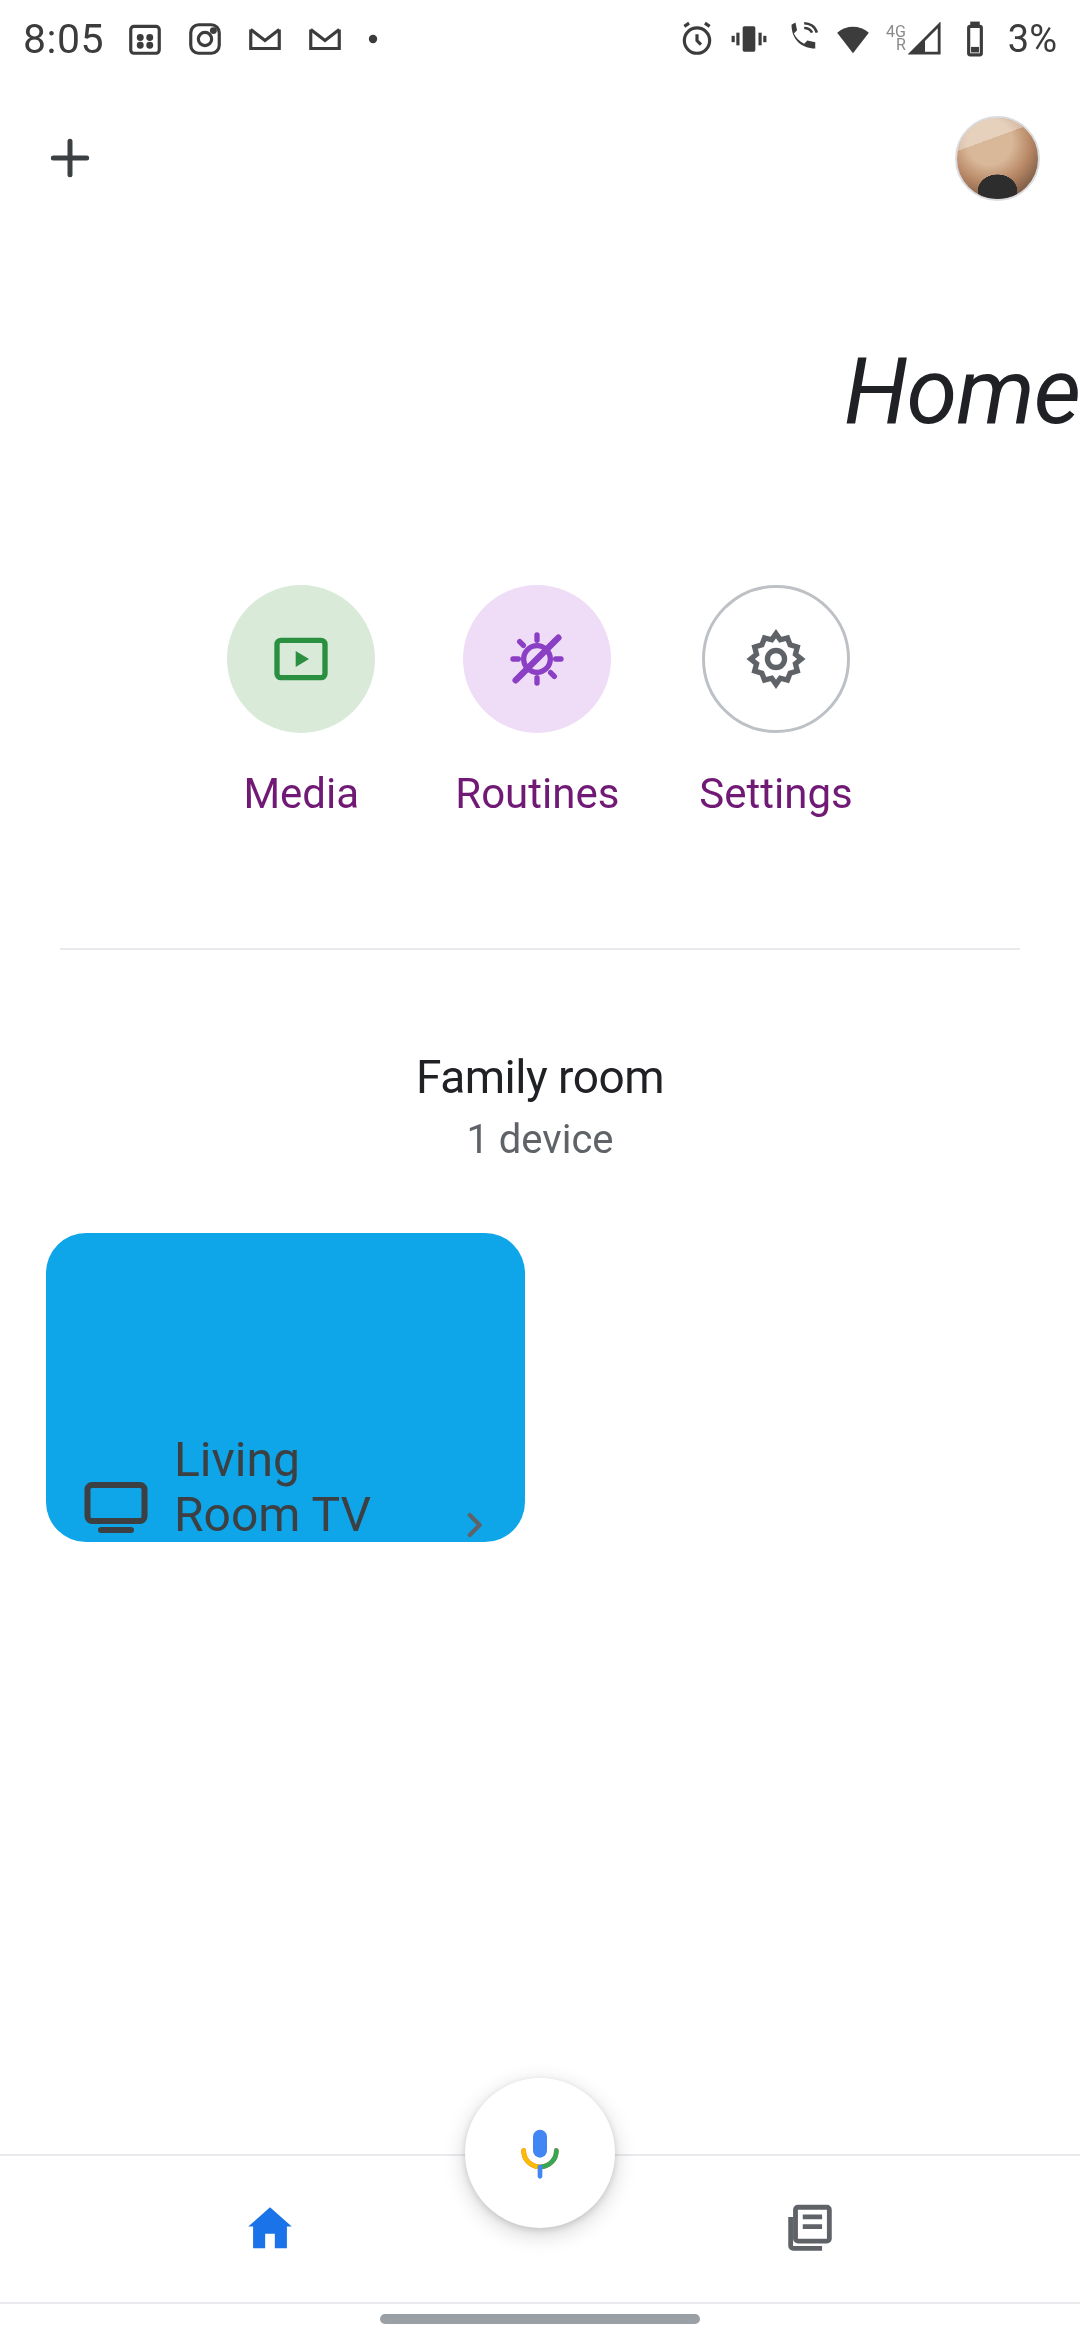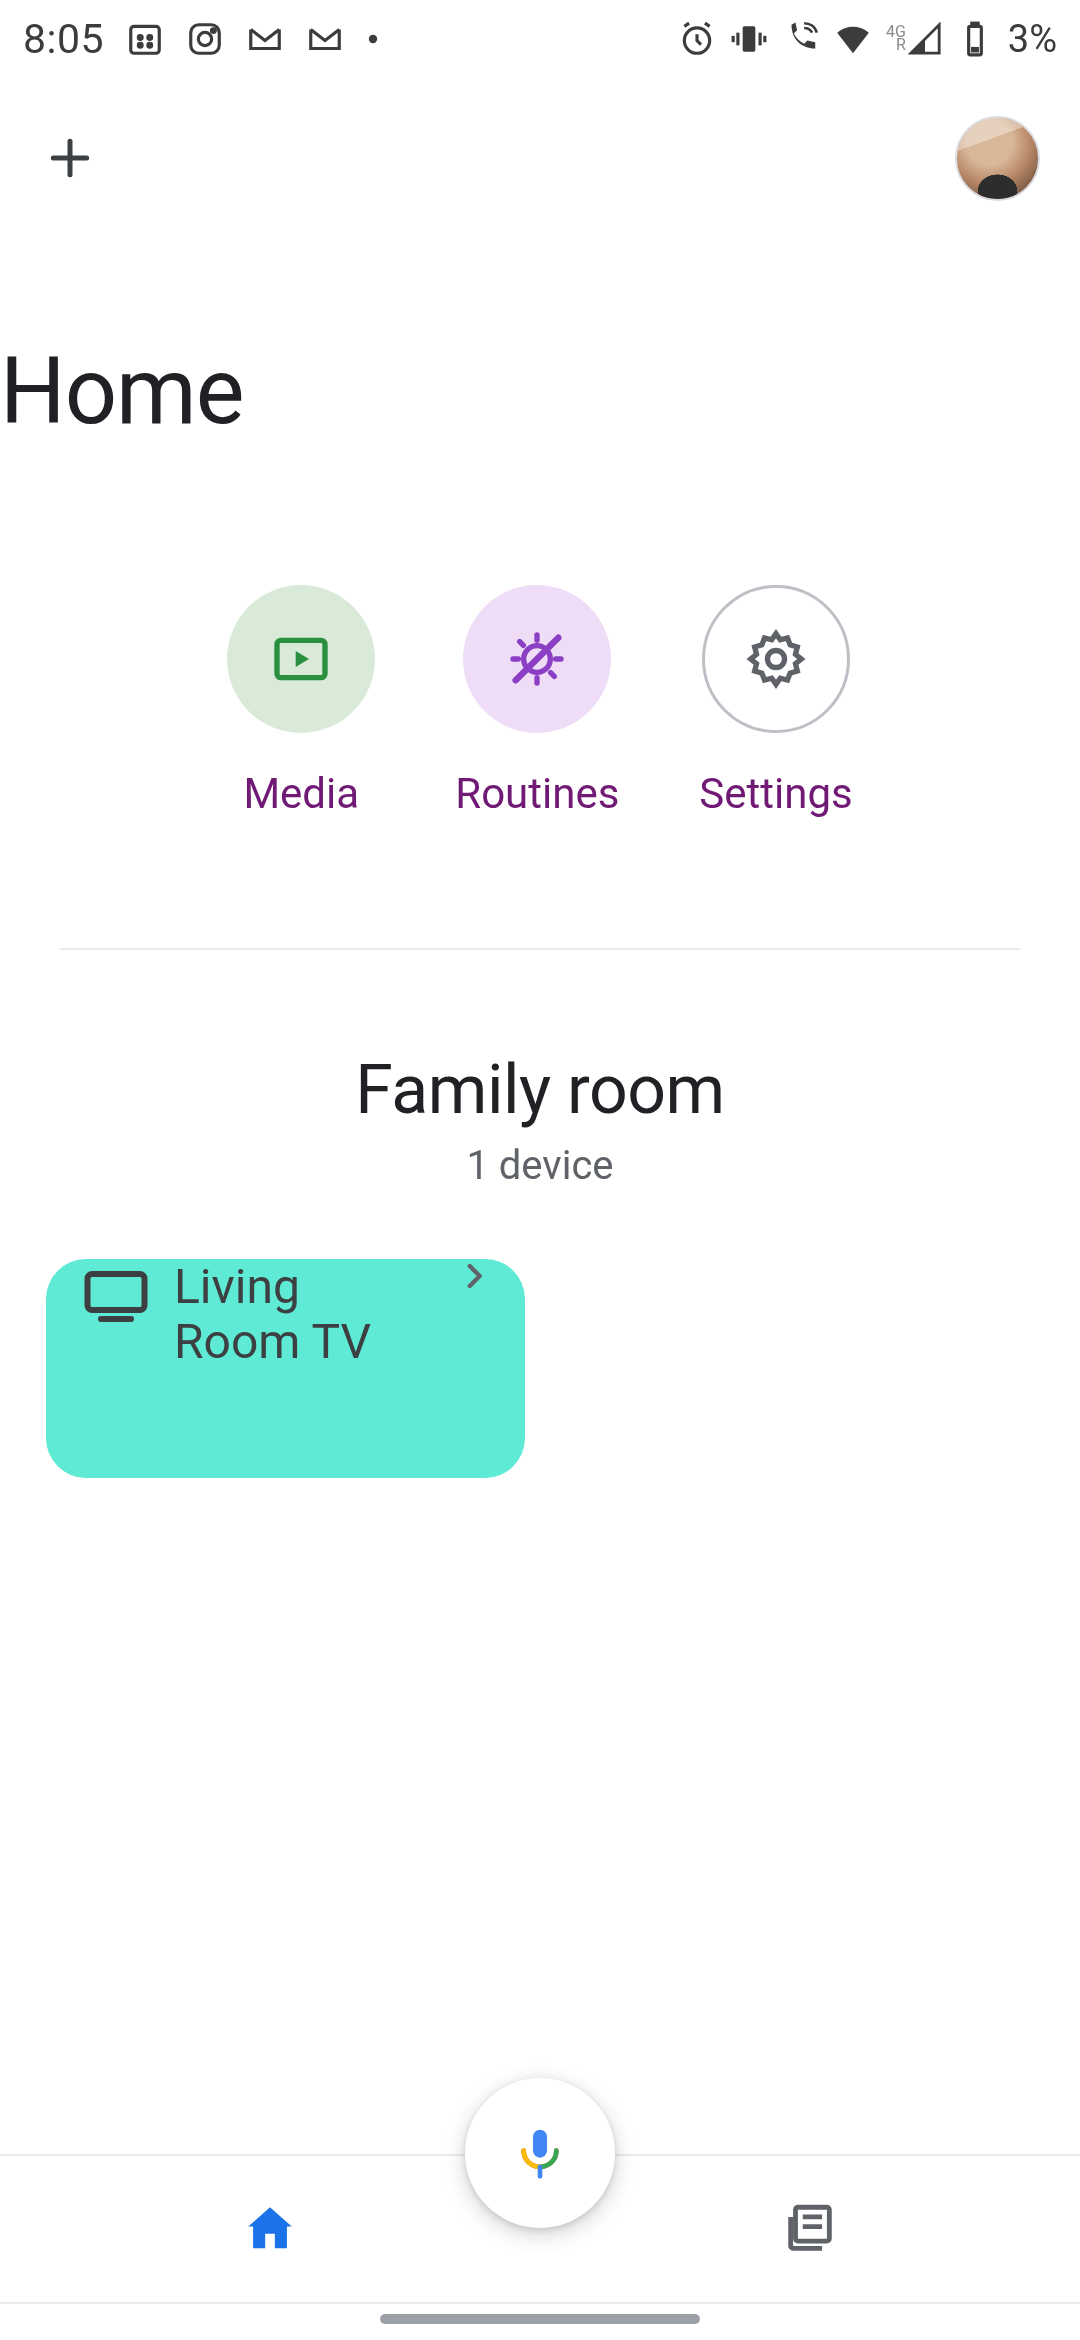--- a/index.html
+++ b/index.html
@@ -45,26 +45,27 @@
     position: relative; overflow: hidden;
   }
   .avatar::after{
     content:""; position:absolute; inset:0;
     background: linear-gradient(160deg, rgba(255,255,255,0.35) 0 30%, transparent 30%),
                 radial-gradient(ellipse 60% 50% at 50% 90%, #2d2d2d 0 40%, transparent 41%);
   }
 
   
   .page-title {
-    text-align: left;
+    text-align: right;
     font-size: 92px;
     font-weight: 400;
     color: #202124;
     margin-top: 100px;
     letter-spacing: -1px;
+    font-style: italic;
   }
 
   
   .quick-row {
     display: flex;
     justify-content: center;
     gap: 80px;
     margin-top: 140px;
   }
   .quick-item { display:flex; flex-direction:column; align-items:center; gap: 36px; }
@@ -78,29 +79,29 @@
   .circle svg { width: 64px; height: 64px; }
   .quick-label { font-size: 42px; color:#701a75; }
 
   .divider {
     margin: 130px 60px 0;
     border: none;
     border-top: 2px solid #e8eaed;
   }
 
   
-  .room-title { text-align:center; font-size: 68px; font-weight:400; margin-top: 100px; color:#202124; letter-spacing:-0.5px;}
+  .room-title { text-align:center; font-size: 46px; font-weight:400; margin-top: 100px; color:#202124; letter-spacing:-0.5px;}
   .room-sub   { text-align:center; font-size: 40px; color:#5f6368; margin-top: 12px; }
 
   .device-grid { padding: 70px 46px 0; display:grid; grid-template-columns: 1fr 1fr; gap: 30px; }
   .device-card {
-    background:#5eead4;
+    background:#0ea5e9;
     border-radius: 40px;
-    height: 219px;
-    display:flex; align-items:flex-start;
+    height: 309px;
+    display:flex; align-items:flex-end;
     padding: 0 34px;
     gap: 22px;
   }
   .device-card svg.dev-ic { width: 72px; height: 72px; flex-shrink:0; }
   .device-name { font-size: 48px; color:#3c4043; line-height:1.15; flex:1; }
   .device-card .chev { width: 34px; height: 34px; flex-shrink:0; }
 
   
   .bottom-area {
     position:absolute; left:0; right:0; bottom:0;

